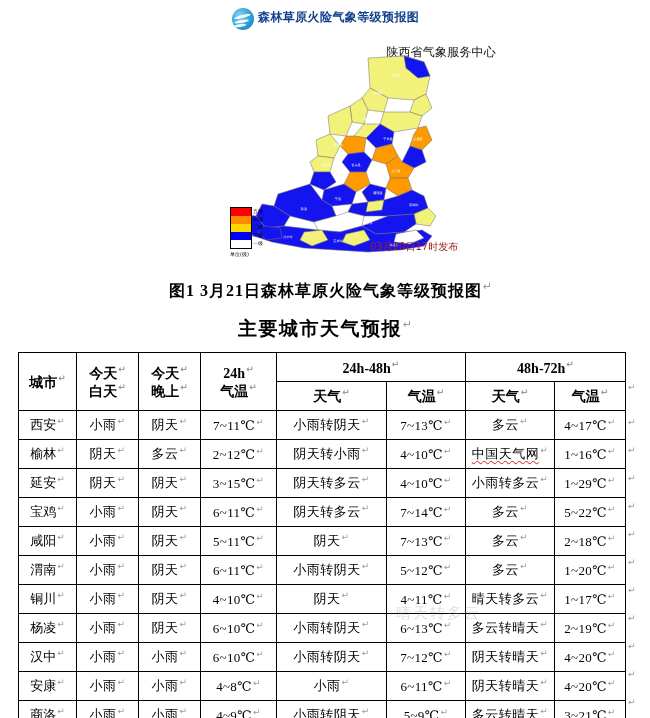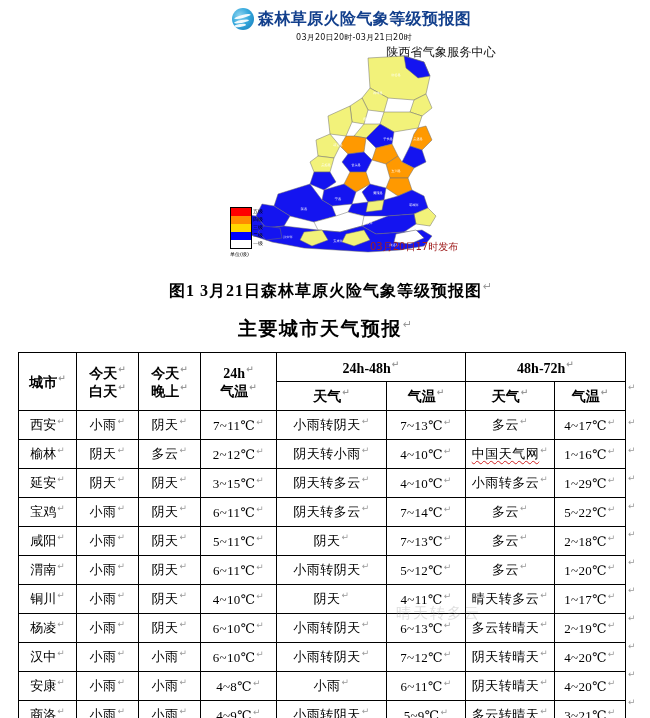--- a/index.html
+++ b/index.html
@@ -34,21 +34,21 @@
   .map-logo .w1,.map-logo .w2,.map-logo .w3{
     position:absolute;left:2px;height:3px;border-radius:50%;
     background:#ffffff;opacity:.92;
   }
   .map-logo .w1{top:7px;width:17px;transform:rotate(-14deg);}
   .map-logo .w2{top:12px;width:15px;transform:rotate(-10deg);}
   .map-logo .w3{top:16px;width:12px;transform:rotate(-8deg);}
   .map-title{
     position:absolute;left:40px;top:7px;
     font-family:"DejaVu Sans","Liberation Sans",sans-serif;
-    font-size:16px;font-weight:bold;color:#123f8c;
+    font-size:12px;font-weight:bold;color:#123f8c;
     letter-spacing:.4px;white-space:nowrap;
   }
   .map-sub1{
     position:absolute;left:0;top:30px;width:272px;text-align:center;
     font-family:"DejaVu Sans","Liberation Sans",sans-serif;
     font-size:8px;color:#111;letter-spacing:.2px;
   }
   .map-sub2{
     position:absolute;left:6px;top:42px;width:272px;text-align:right;
     font-family:"DejaVu Sans","Liberation Sans",sans-serif;
@@ -151,21 +151,20 @@
 <div id="figure">
   <div id="map-card">
 
     <div class="map-logo">
       <span class="w1"></span>
         <span class="w2"></span>
         <span class="w3"></span>
     </div>
 
     <div class="map-title">森林草原火险气象等级预报图</div>
-    <div class="map-sub1">03月20日20时-03月21日20时</div>
     <div class="map-sub2">陕西省气象服务中心</div>
 
     <svg id="map-canvas" viewBox="0 0 272 200">
       <g stroke="#6f6f6f" stroke-width="0.5">
 
         <path d="M150 4 L186 2 L206 8 L212 22 L208 40 L196 46 L170 44 L152 34 Z" fill="#f2f27a"></path>
         <path d="M186 2 L206 8 L212 22 L200 24 L188 14 Z" fill="#1414f0"></path>
         <path d="M152 34 L170 44 L166 58 L150 56 L144 44 Z" fill="#f2f27a"></path>
         <path d="M196 46 L208 40 L214 54 L204 62 L192 58 Z" fill="#f2f27a"></path>
         <path d="M166 58 L192 58 L204 62 L200 74 L176 78 L162 70 Z" fill="#f2f27a"></path>

